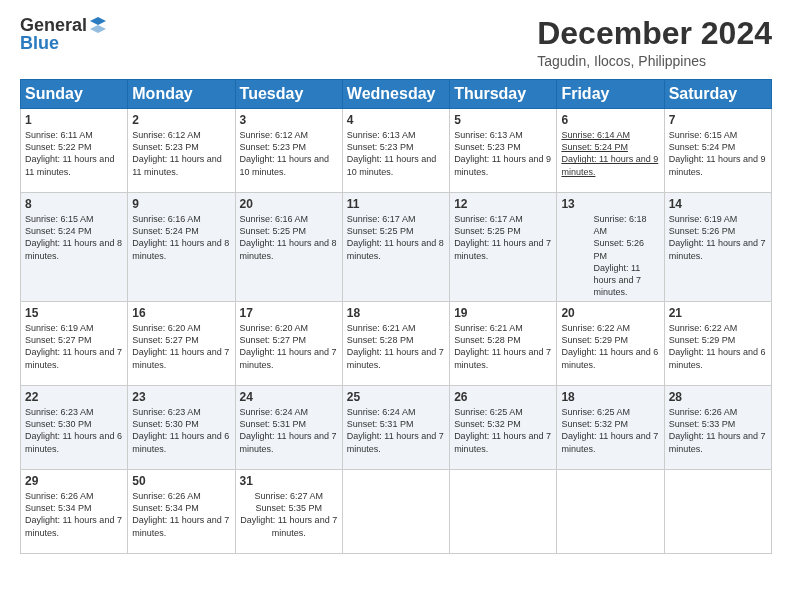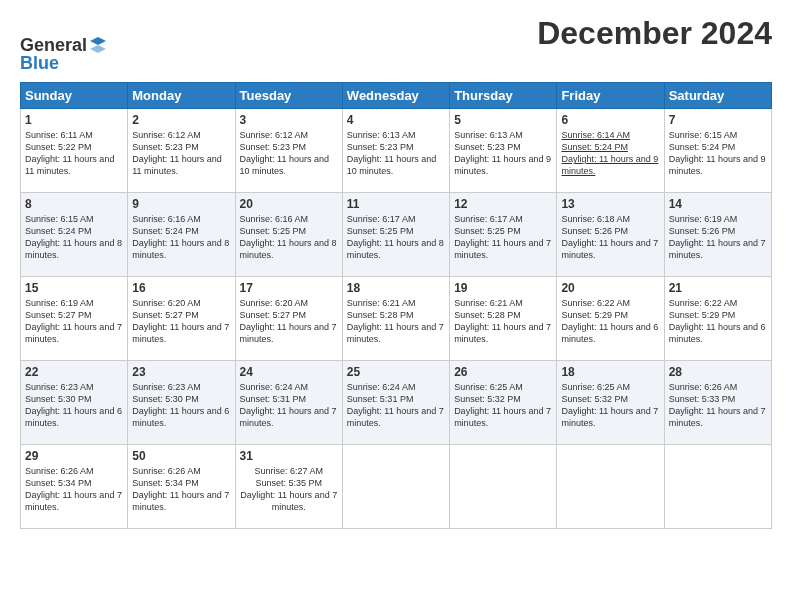--- a/index.html
+++ b/index.html
@@ -19,21 +19,20 @@
     .header {
       display: flex;
       justify-content: space-between;
       align-items: flex-start;
       margin-bottom: 10px;
     }
     .logo {
       display: flex;
       flex-direction: column;
       align-items: flex-start;
-      margin-top: 20px;
     }
     .logo-text {
       display: flex;
       align-items: center;
       font-size: 18px;
       font-weight: bold;
       color: #333;
       line-height: 1;
     }
     .logo-general { color: #333; }
@@ -58,21 +57,21 @@
       margin-top: 2px;
     }
     .calendar {
       width: 100%;
       border-collapse: collapse;
       table-layout: fixed;
     }
     .calendar th {
       background: #2a7bbf;
       color: #fff;
-      font-size: 13px;
+      font-size: 16px;
       font-weight: bold;
       padding: 5px 4px;
       text-align: left;
       border: 1px solid #1a6aae;
     }
     .calendar td {
       border: 1px solid #ccc;
       vertical-align: top;
       padding: 4px 4px 3px 4px;
       font-size: 9.5px;
@@ -111,20 +110,21 @@
           <polygon points="9,1 17,5 9,9 1,5" fill="#2a7bbf"></polygon>
           <polygon points="9,9 17,13 9,17 1,13" fill="#2a7bbf" opacity="0.5"></polygon>
         </svg>
       </div>
       <div class="logo-text">
         <span class="logo-blue">Blue</span>
       </div>
     </div>
     <div class="title-block">
       <div class="month-title">December 2024</div>
+      <div class="location-title">Tagudin, Ilocos, Philippines</div>
     </div>
   </div>
 
   <table class="calendar">
     <thead>
       <tr>
       <th>Sunday</th>
           <th>Monday</th>
           <th>Tuesday</th>
           <th>Wednesday</th>
@@ -204,21 +204,21 @@
 Daylight: 11 hours and 8 minutes.</div>
           </td>
           <td>
             <span class="day-num">12</span>
             <div class="cell-text" style="white-space: pre-line;">Sunrise: 6:17 AM
 Sunset: 5:25 PM
 Daylight: 11 hours and 7 minutes.</div>
           </td>
           <td>
             <span class="day-num">13</span>
-            <div class="cell-text" style="white-space: pre-line;">Sunrise: 6:18 AM
+            <div class="cell-text" style="white-space: pre-line; margin-left: 32px;">Sunrise: 6:18 AM
 Sunset: 5:26 PM
 Daylight: 11 hours and 7 minutes.</div>
           </td>
           <td>
             <span class="day-num">14</span>
             <div class="cell-text" style="white-space: pre-line;">Sunrise: 6:19 AM
 Sunset: 5:26 PM
 Daylight: 11 hours and 7 minutes.</div>
           </td>
         </tr>

